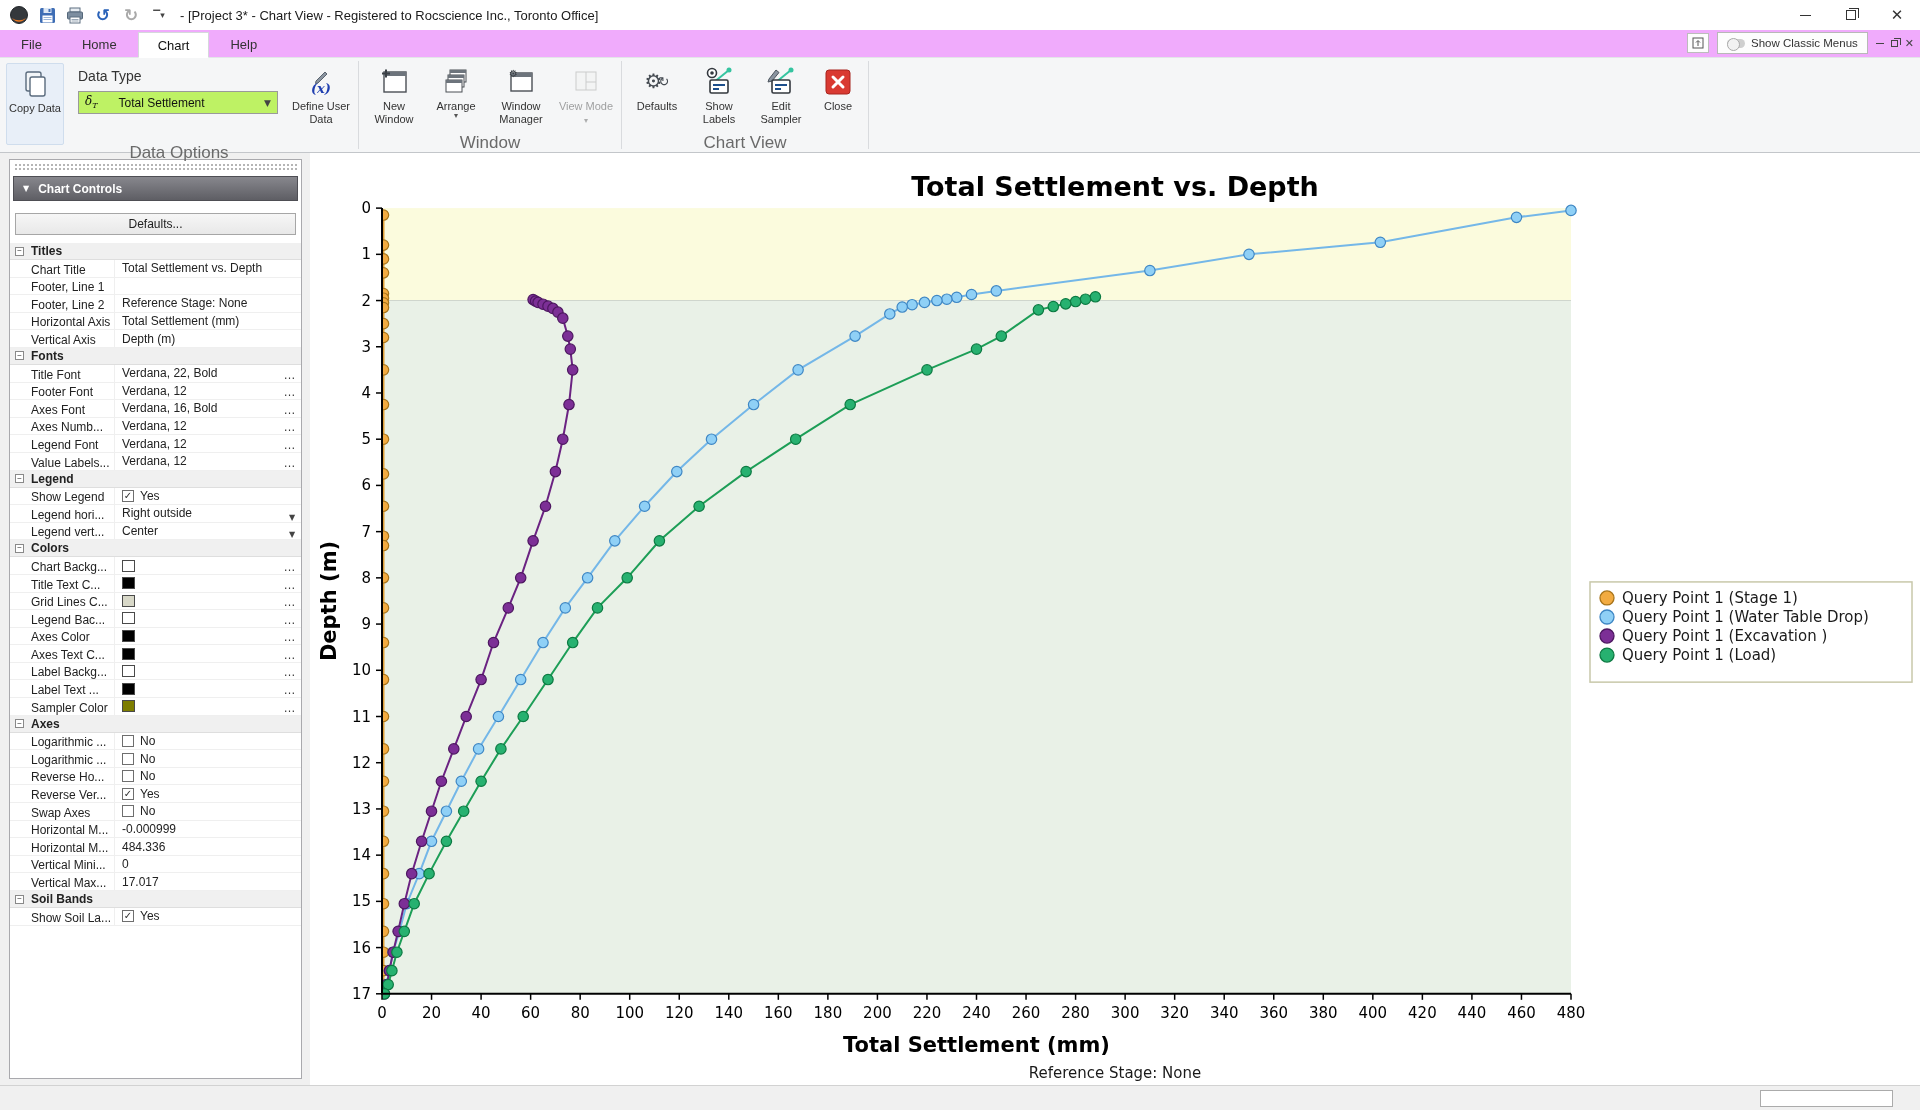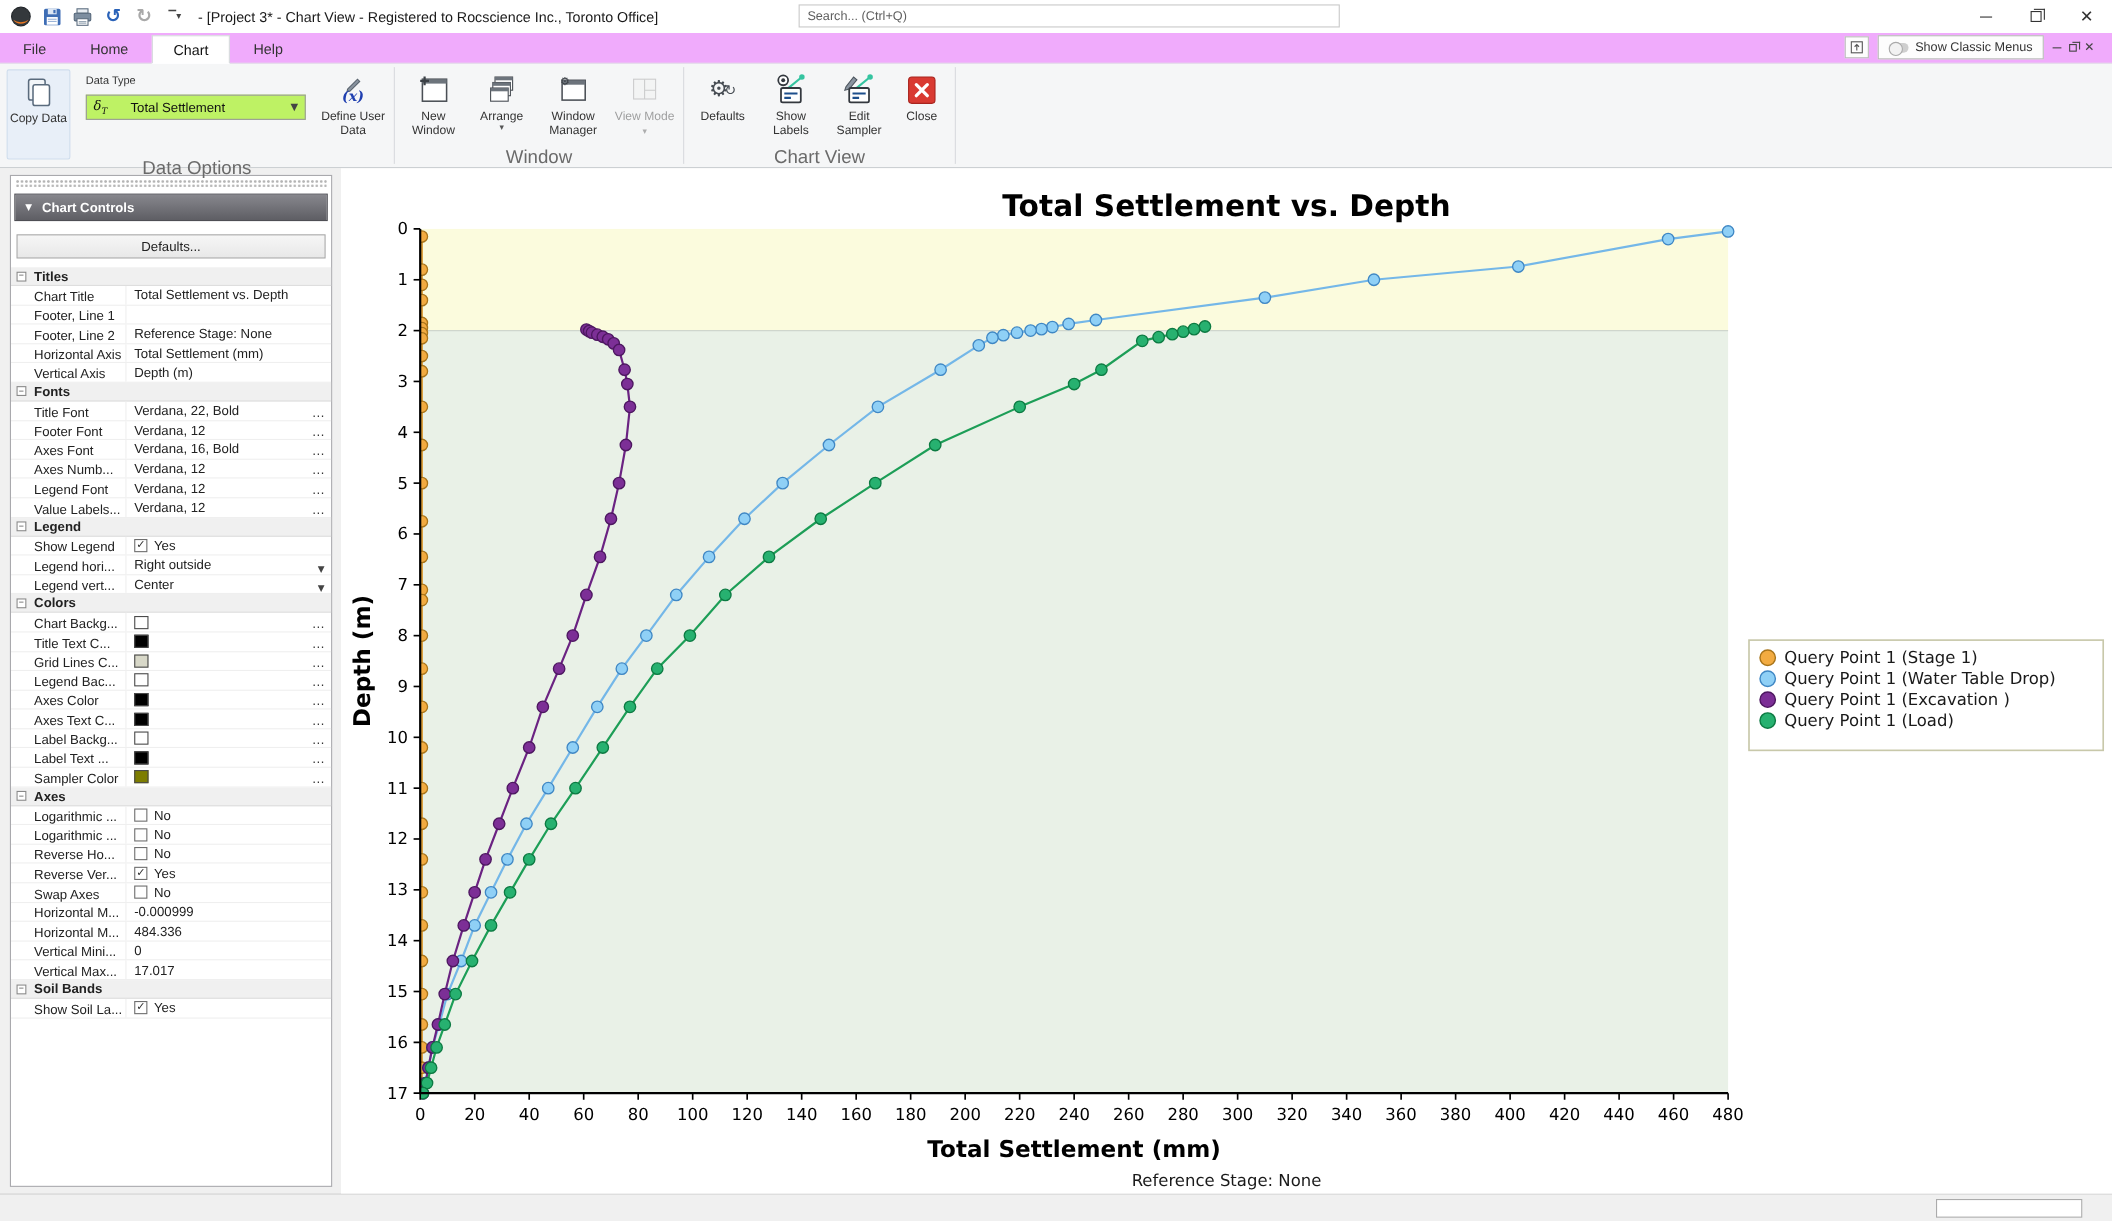--- a/index.html
+++ b/index.html
@@ -19,21 +19,21 @@
   #win-controls { position:absolute; right:0; top:0; height:30px; display:flex; }
   .winbtn { width:46px; height:30px; display:flex; align-items:center; justify-content:center; color:#333; font-size:13px; }
   .restore-glyph { width:10px; height:10px; border:1px solid #333; position:relative; }
   .restore-glyph:before { content:""; position:absolute; left:2px; top:-3px; width:9px; height:9px; border:1px solid #333; border-bottom:none; border-left:none; }
   .min-glyph { width:11px; height:1px; background:#333; }
 
   
   #tabrow { height:28px; background:#f0abfc; display:flex; align-items:flex-end; position:relative; border-bottom:1px solid #e3e5e8; flex:0 0 auto; }
   .tab { height:26px; padding:0 19px; display:flex; align-items:center; font-size:13px; color:#333; margin-left:2px; }
   .tab.active { background:#fff; border:1px solid #d5d8dc; border-bottom:1px solid #fff; margin-bottom:-1px; color:#111; }
-  #tabrow-right { position:absolute; right:16px; bottom:3px; display:flex; align-items:center; gap:8px; }
+  #tabrow-right { position:absolute; right:6px; bottom:3px; display:flex; align-items:center; gap:8px; }
   #pin-btn { width:22px; height:20px; border:1px solid #bcbcbc; background:#fdfdfd; display:flex; align-items:center; justify-content:center; }
   #classic-menus { height:22px; border:1px solid #b8b8b8; background:#fdfdfd; display:flex; align-items:center; gap:6px; padding:0 9px; font-size:11.5px; color:#333; }
   .toggle-track { width:18px; height:9px; border-radius:5px; background:#cfcfcf; position:relative; }
   .toggle-track:before { content:""; position:absolute; left:0; top:-1px; width:11px; height:11px; border-radius:50%; background:#f2f2f2; border:1px solid #aaa; }
   .mini-ctl { display:flex; align-items:center; gap:7px; color:#444; }
   .mini-min { width:8px; height:1px; background:#444; }
   .mini-restore { width:7px; height:7px; border:1px solid #444; position:relative; }
   .mini-restore:before { content:""; position:absolute; left:2px; top:-3px; width:6px; height:6px; border:1px solid #444; border-left:none; border-bottom:none; }
   .mini-close { font-size:11px; line-height:1; }
 
@@ -42,21 +42,21 @@
   .rgroup { display:flex; flex-direction:column; position:relative; }
   .rgroup-content { flex:1; display:flex; align-items:flex-start; padding:4px 6px 0 6px; gap:4px; }
   .rgroup-label { height:17px; text-align:center; font-size:17px; color:#6a6a6a; line-height:15px; }
   .rsep { width:1px; background:#d9dbde; margin:3px 0; }
   .rbtn { width:58px; display:flex; flex-direction:column; align-items:center; padding-top:2px; font-size:11px; color:#333; line-height:1.18; text-align:center; }
   .rbtn .ricon { height:36px; display:flex; align-items:center; justify-content:center; }
   .rbtn.disabled { opacity:0.45; filter:grayscale(1); }
   #copy-data-btn { background:#e8eff8; border:1px solid #cfdded; border-radius:2px; height:82px; margin-top:1px; }
   .caret-under { font-size:8px; color:#555; line-height:6px; font-family:"DejaVu Sans", sans-serif; }
   #datatype-block { display:flex; flex-direction:column; padding:6px 8px 0 10px; }
-  #datatype-label { font-size:10px; color:#333; margin-bottom:7px; }
+  #datatype-label { font-size:14px; color:#333; margin-bottom:7px; }
   #datatype-combo { width:200px; height:23px; background:#bef264; border:1px solid #9a9a9a; display:flex; align-items:center; font-size:12px; color:#111; }
   #datatype-combo .sym { font-family:"DejaVu Serif", serif; font-style:italic; margin:0 1px 0 6px; }
   #datatype-combo .sym sub { font-size:8px; }
   #combo-arrow { margin-left:auto; width:19px; height:100%; display:flex; align-items:center; justify-content:center; color:#444; font-size:9px; font-family:"DejaVu Sans", sans-serif; }
   .bluex { color:#1f3fb0; font-weight:bold; font-style:italic; font-size:13px; font-family:"DejaVu Serif", serif; }
 
   
   #main { height:932px; display:flex; background:#f0f0f0; flex:0 0 auto; }
   #sidebar-wrap { width:310px; flex:0 0 auto; background:#f0f0f0; padding:6px 8px 0 9px; }
   #sidebar { background:#fff; border:1px solid #a9a9ad; height:920px; display:flex; flex-direction:column; }
@@ -120,23 +120,20 @@
             <rect x="4" y="10" width="10" height="6" fill="#fff" stroke="#5d6e80"></rect>
             <line x1="5.5" y1="12.5" x2="12.5" y2="12.5" stroke="#9aa8b6"></line>
             <line x1="5.5" y1="14" x2="12.5" y2="14" stroke="#9aa8b6"></line>
           </svg>
       </span>
       <span class="qbtn glyph" style="color:#2a62b8;font-size:17px;font-weight:bold;">↺</span>
       <span class="qbtn glyph" style="color:#a9a9a9;font-size:17px;font-weight:bold;">↻</span>
       <span class="qbtn glyph" style="color:#444;font-size:9px;flex-direction:column;line-height:4px;">▔▾</span>
     </div>
     <span id="title-text">- [Project 3* - Chart View - Registered to Rocscience Inc., Toronto Office]</span>
-    <div id="search-wrap">
-      <input id="search-input" placeholder="Search... (Ctrl+Q)" style="">
-    </div>
     <div id="win-controls">
       <span class="winbtn">
           <span class="min-glyph"></span>
         </span>
       <span class="winbtn">
           <span class="restore-glyph"></span>
         </span>
       <span class="winbtn" style="font-size:15px;">✕</span>
     </div>
   </div>

